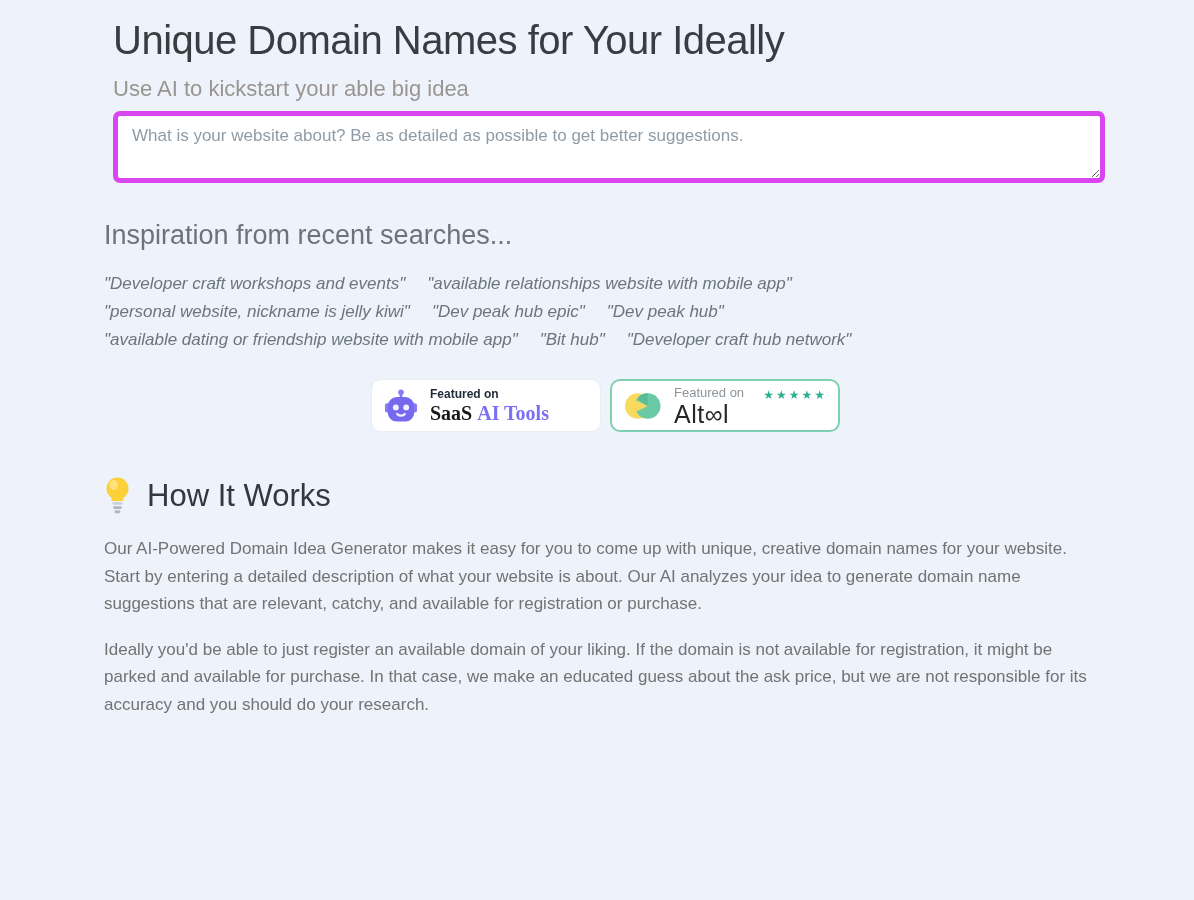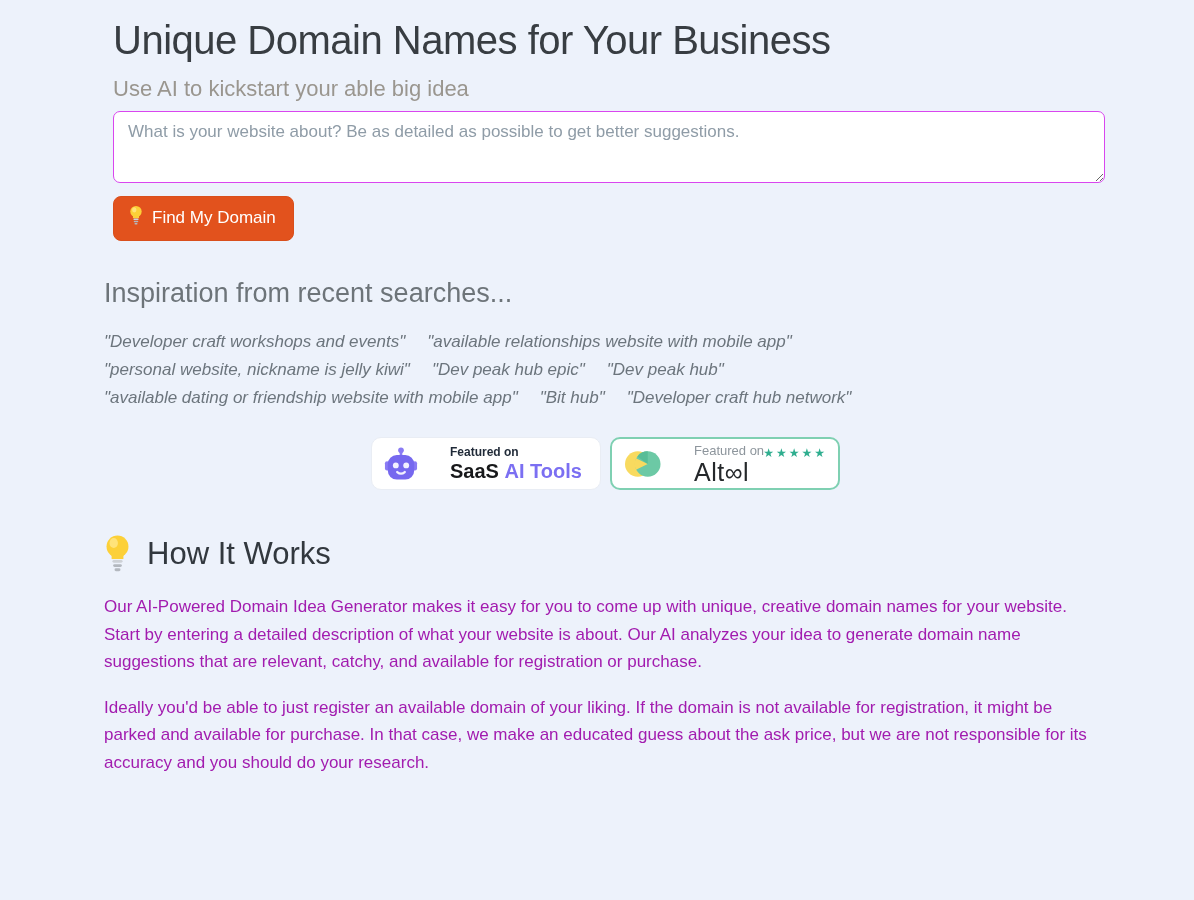--- a/index.html
+++ b/index.html
@@ -19,21 +19,21 @@
     margin: 18px 0 0 0;
     font-size: 40px; font-weight: 500; color: #383d42;
     letter-spacing: -0.5px;
   }
   .page-subtitle {
     margin: 13px 0 9px 0;
     font-size: 22px; font-weight: 400; color: #9a968f;
   }
   .idea-input {
     width: 992px; height: 72px;
-    border: 1px solid #d946ef; border-radius: 7px;
+    border: 5px solid #d946ef; border-radius: 7px;
     padding: 10px 14px;
     font-family: "Liberation Sans", sans-serif;
     font-size: 17px; color: #212529;
     resize: vertical;
     background: #ffffff;
     display: block;
   }
   .idea-input::placeholder { color: #8f9ca7; }
   .find-btn {
     margin-top: 13px;
@@ -61,74 +61,61 @@
   
   .badge-row {
     display: flex; justify-content: center; gap: 9px;
     margin: 25px 0 2px 0;
   }
   .badge {
     position: relative;
     width: 230px; height: 53px;
     background: #ffffff; border-radius: 10px;
     display: flex; align-items: center;
-    padding: 0 12px; text-decoration: none; gap: 20px;
+    padding: 0 12px; text-decoration: none;
   }
   .badge-saas { border: 1px solid #e9edf4; }
   .badge-aitool { border: 2px solid #7fd0b2; }
   .badge-icon { flex: 0 0 auto; display: flex; align-items: center; }
   .badge-textcol { display: flex; flex-direction: column; margin-left: 12px; }
   .featured-label-dark { font-size: 12px; font-weight: 700; color: #1f2937; line-height: 15px; }
   .featured-label-gray { font-size: 13px; font-weight: 400; color: #8d959c; line-height: 16px; }
-  .brand-saas { font-size: 20px; font-weight: 700; color: #17181a; line-height: 22px; }
+  .brand-saas { font-size: 20px; font-weight: 700; color: #17181a; line-height: 22px; font-family: Liberation Serif, serif; }
   .brand-saas .brand-accent { color: #7b6ff2; font-weight: 600; }
   .brand-aitool { font-size: 25px; font-weight: 400; color: #25282b; line-height: 26px; letter-spacing: 0.5px; }
   .stars {
     position: absolute; top: 7px; right: 11px;
     color: #2fae8f; font-size: 12px; letter-spacing: 2px;
     font-family: "DejaVu Sans", sans-serif;
   }
 
   
   .section-heading {
     display: flex; align-items: center; gap: 16px;
     margin: 44px 0 19px 0;
     font-size: 31px; font-weight: 500; color: #32383e;
   }
   .section-heading .h-icon { display: flex; align-items: center; }
   .body-para {
     margin: 0 0 18px 0;
-    font-size: 17px; line-height: 27.5px; color: #a21caf;
+    font-size: 17px; line-height: 27.5px; color: #737373;
     max-width: 1001px;
   }
   .section-purchasing .section-heading { margin-top: 40px; }
 </style>
 </head>
 <body>
 
 <div class="page">
   <div class="content">
 
     <section class="hero">
-      <h1 class="page-title">Unique Domain Names for Your Business</h1>
+      <h1 class="page-title">Unique Domain Names for Your Ideally</h1>
       <p class="page-subtitle">Use AI to kickstart your able big idea</p>
       <textarea class="idea-input" placeholder="What is your website about? Be as detailed as possible to get better suggestions." style=""></textarea>
-      <button class="find-btn">
-        <span class="h-icon">
-          <svg width="14" height="21" viewBox="0 0 32 46">
-            <circle cx="16" cy="14" r="13" fill="#fcd038"></circle>
-            <ellipse cx="12" cy="10" rx="5" ry="6" fill="#ffe37a"></ellipse>
-            <path d="M9 24 h14 v5 h-14 z" fill="#fcd038"></path>
-            <rect x="10" y="30" width="12" height="3.4" rx="1.7" fill="#cdd1d6"></rect>
-            <rect x="10.8" y="35" width="10.4" height="3.4" rx="1.7" fill="#b3b8bf"></rect>
-            <rect x="12.5" y="40" width="7" height="3.4" rx="1.7" fill="#b3b8bf"></rect>
-          </svg>
-        </span>
-        <span>Find My Domain</span>
-      </button>
     </section>
 
     <section>
       <h2 class="inspiration-heading">Inspiration from recent searches...</h2>
       <div class="quotes">
         <span class="quote">"Developer craft workshops and events"</span>
         <span class="quote">"available relationships website with mobile app"</span>
         <span class="quote">"personal website, nickname is jelly kiwi"</span>
         <span class="quote">"Dev peak hub epic"</span>
         <span class="quote">"Dev peak hub"</span>

